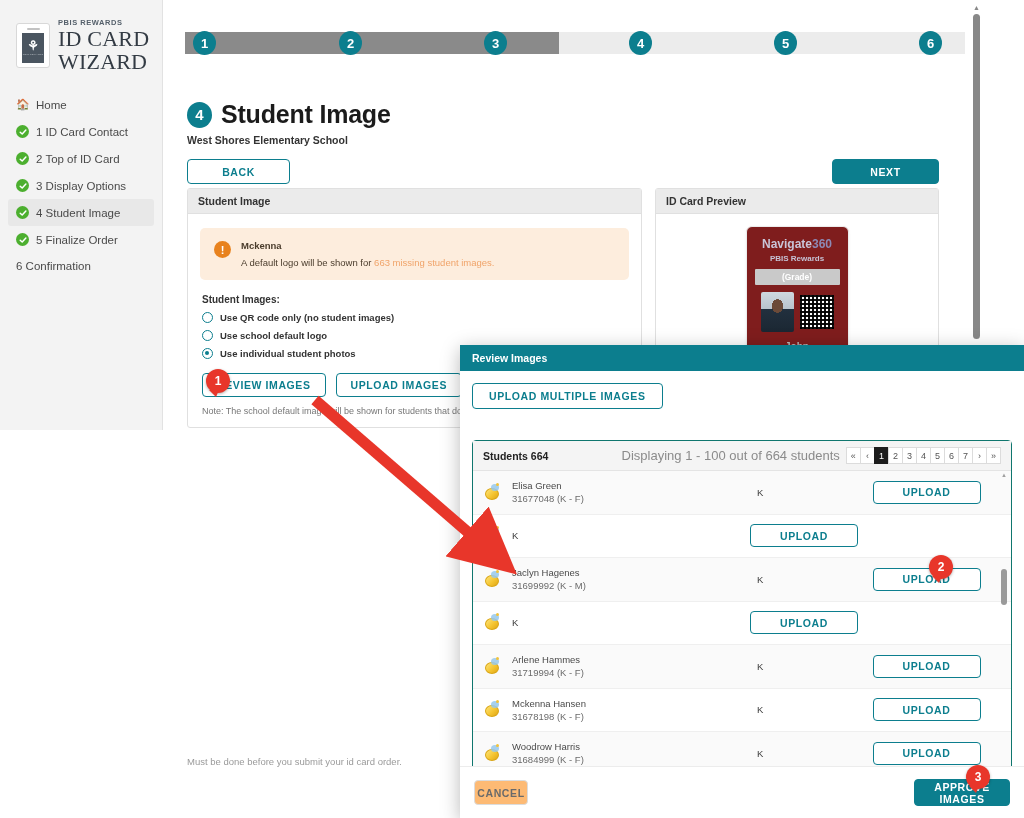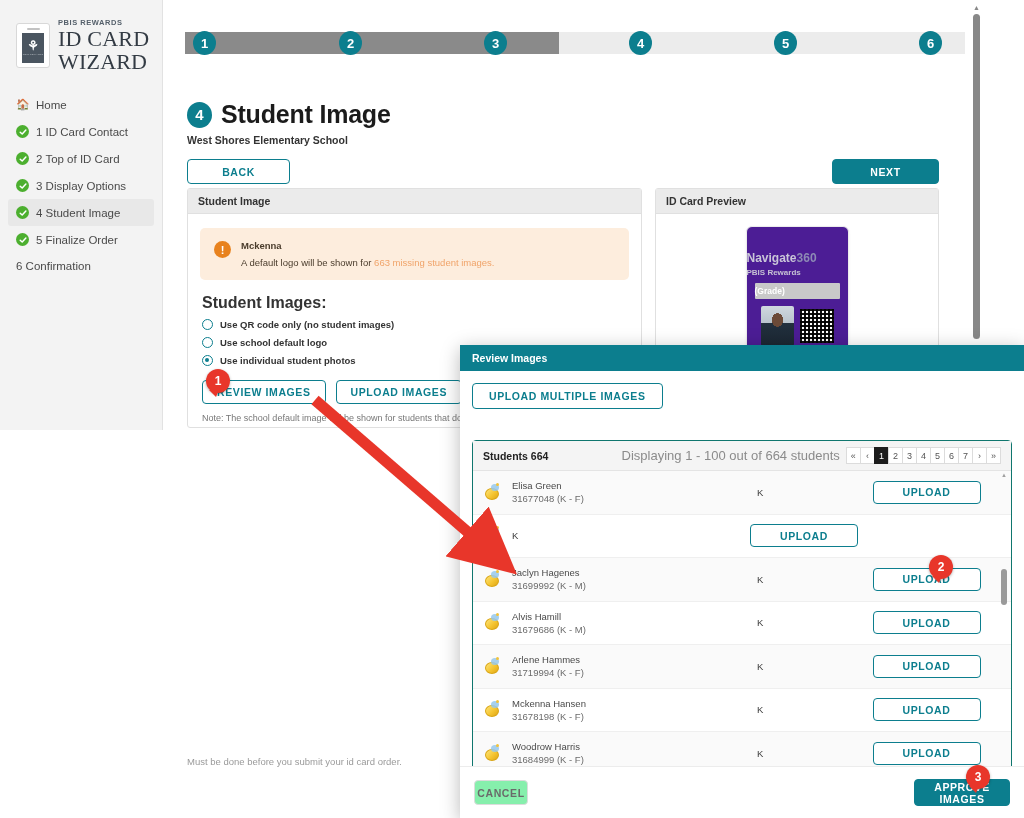--- a/index.html
+++ b/index.html
@@ -107,41 +107,41 @@
   }
   .warn-ico {
     width: 17px; height: 17px; border-radius: 50%; background: #e8821e;
     color: #fff; font-size: 11px; font-weight: 700; flex: none;
     display: flex; align-items: center; justify-content: center; margin-top: 1px;
   }
   .warn-title { font-size: 9.5px; font-weight: 700; color: #4a3c2c; }
   .warn-body { font-size: 9.5px; color: #4a3c2c; margin-top: 6px; }
   .warn-link { color: #f0a46a; }
 
-  .field-label { font-size: 16px; font-weight: 700; color: #333; margin: 14px 0 0 14px; }
+  .field-label { font-size: 10px; font-weight: 700; color: #333; margin: 14px 0 0 14px; }
   .radio-row { display: flex; align-items: center; gap: 7px; margin: 7px 0 0 14px; }
   .radio {
     width: 11px; height: 11px; border-radius: 50%;
     border: 1.5px solid #0c7e8e; background: #fff; flex: none; position: relative;
   }
   .radio.on::after {
     content: ""; position: absolute; left: 2px; top: 2px;
     width: 4px; height: 4px; border-radius: 50%; background: #0c7e8e;
   }
   .radio-label { font-size: 9.5px; color: #333; font-weight: 700; }
   .btn-row { display: flex; gap: 10px; margin: 14px 0 0 14px; }
   .btn-row .btn { height: 24px; padding: 0 14px; }
   .note { font-size: 9px; color: #777; margin: 9px 0 0 14px; }
 
   .card-preview { display: flex; justify-content: center; padding-top: 12px; }
   .idcard {
-    width: 103px; height: 150px; background: #4c1d95;
+    width: 103px; height: 150px; background: #7f1d1d;
     border: 1px solid #ececec; border-radius: 6px;
     box-shadow: 0 1px 3px rgba(0,0,0,.06);
-    padding-top: 24px; text-align: left;
+    padding-top: 10px; text-align: center;
   }
   .nav360 { font-size: 12px; color: #c9c5d8; font-weight: 700; }
   .nav360 b { color: #8d8ab5; }
   .pbis-sm { font-size: 8px; color: #c6c2d4; font-weight: 700; margin-top: 3px; }
   .grade-bar {
     margin: 6px 8px 0; background: #c9c9c9; color: #fff;
     font-size: 8.5px; font-weight: 700; padding: 3px 0; border-radius: 1px;
   }
   .card-mid { display: flex; justify-content: center; gap: 6px; margin-top: 7px; }
   .photo {
@@ -229,21 +229,21 @@
   .rows-scroll { position: absolute; right: 2px; top: 0; width: 10px; height: 312px; }
   .rows-thumb { position: absolute; left: 2px; top: 98px; width: 6px; height: 36px; background: #9a9a9a; border-radius: 3px; }
   .rows-arrow { position: absolute; left: 2px; font-size: 6px; color: #a0a0a0; }
 
   .modal-foot {
     position: absolute; left: 0; bottom: 0; width: 100%; height: 52px;
     display: flex; align-items: center; justify-content: space-between;
     padding: 0 14px; border-top: 1px solid #ececec; background: #fff;
   }
   .btn-cancel {
-    border: 1px solid #dcdcdc; background: #86efac; color: #6a6a6a;
+    border: 1px solid #dcdcdc; background: #fdba74; color: #6a6a6a;
     width: 54px; height: 25px;
   }
   .btn-approve { width: 96px; height: 27px; }
 
   
   .marker {
     position: absolute; width: 24px; height: 24px; border-radius: 50%;
     background: #e8362a; color: #fff; font-size: 12px; font-weight: 700;
     display: flex; align-items: center; justify-content: center;
     box-shadow: 0 1px 3px rgba(0,0,0,.3); z-index: 60;
@@ -484,24 +484,20 @@
                 <button class="btn btn-outline btn-upload">UPLOAD</button>
               </span>
           </div>
 
           <div class="row">
             <span class="bee">
                 <span class="bee-body"></span>
                 <span class="bee-wing"></span>
                 <span class="bee-dot"></span>
               </span>
-            <span class="col-name">
-              <div class="stu-name">Alvis Hamill</div>
-              <div class="stu-id">31679686 (K - M)</div>
-            </span>
             <span class="col-grade">K</span>
             <span class="col-action">
                 <button class="btn btn-outline btn-upload">UPLOAD</button>
               </span>
           </div>
 
           <div class="row">
             <span class="bee">
                 <span class="bee-body"></span>
                 <span class="bee-wing"></span>

